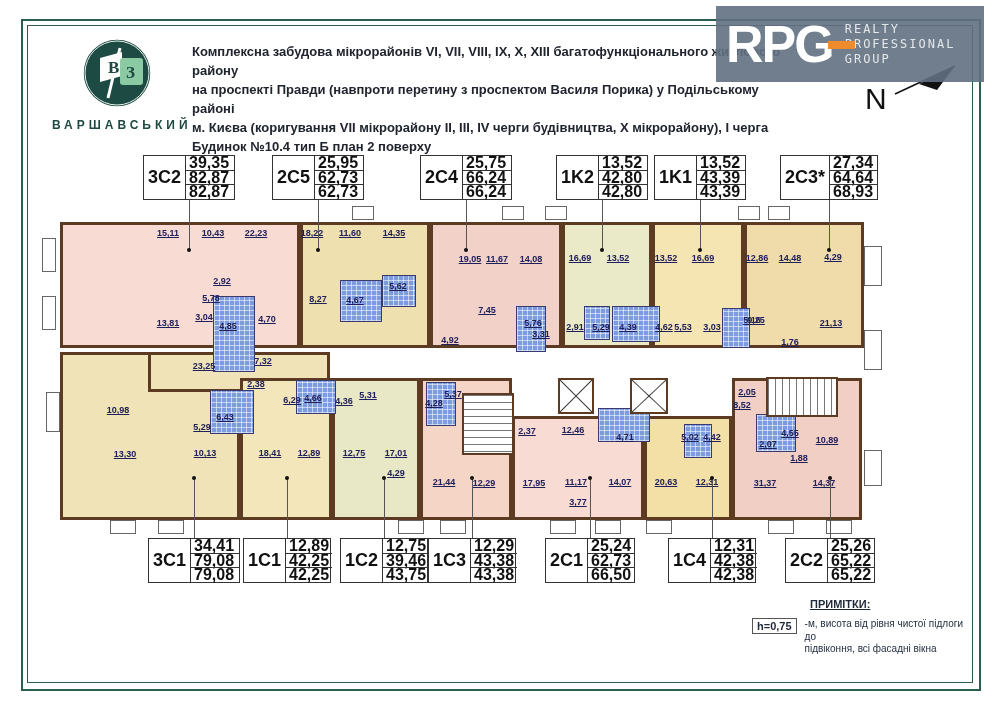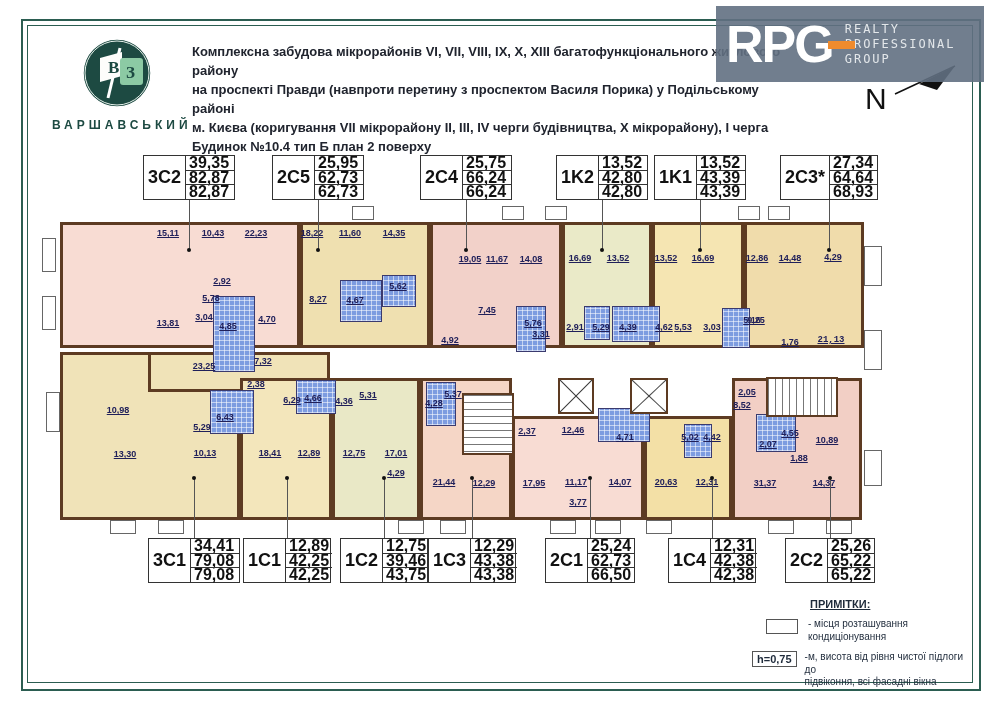--- a/index.html
+++ b/index.html
@@ -141,21 +141,21 @@
       <span class="room" style="left: 703px; top: 258px;">16,69</span>
       <span class="room" style="left: 664px; top: 327px;">4,62</span>
       <span class="room" style="left: 683px; top: 327px;">5,53</span>
       <span class="room" style="left: 712px; top: 327px;">3,03</span>
       <div class="unit" style="left: 744px; top: 222px; width: 120px; height: 126px; background: rgb(240, 220, 171);"></div>
       <span class="room" style="left: 757px; top: 258px;">12,86</span>
       <span class="room" style="left: 790px; top: 258px;">14,48</span>
       <span class="room" style="left: 833px; top: 257px;">4,29</span>
       <span class="room" style="left: 752px; top: 320px;">5,16</span>
       <span class="room" style="left: 756px; top: 320px;">9,25</span>
-      <span class="room" style="left: 831px; top: 340px; font-family: Liberation Mono, monospace;">21,13</span>
+      <span class="room" style="left: 831px; top: 323px;">21,13</span>
       <span class="room" style="left: 790px; top: 342px;">1,76</span>
       <div class="unit" style="left: 60px; top: 352px; width: 180px; height: 168px; background: rgb(240, 227, 184);"></div>
       <span class="room" style="left: 118px; top: 410px;">10,98</span>
       <span class="room" style="left: 202px; top: 427px;">5,29</span>
       <span class="room" style="left: 225px; top: 417px;">6,43</span>
       <span class="room" style="left: 125px; top: 454px;">13,30</span>
       <span class="room" style="left: 205px; top: 453px;">10,13</span>
       <div class="unit" style="left: 148px; top: 352px; width: 182px; height: 40px; background: rgb(240, 227, 184);"></div>
       <span class="room" style="left: 204px; top: 366px;">23,25</span>
       <span class="room" style="left: 263px; top: 361px;">7,32</span>
@@ -363,22 +363,18 @@
           <div>65,22</div>
         </div>
       </div>
       <div class="cline" style="left: 830px; top: 478px; width: 1px; height: 60px;"></div>
       <div class="cdot" style="left: 830px; top: 478px; width: 4px; height: 4px;"></div>
     </div>
 
   <div class="notes">
     <div class="notes-title">ПРИМІТКИ:</div>
     <div class="note-row">
-      <div class="note-symbol"></div>
-      <div class="note-text">- місця розташування кондиціонування</div>
-    </div>
-    <div class="note-row">
       <div class="note-hbox">h=0,75</div>
       <div class="note-text">-м, висота від рівня чистої підлоги до
 підвіконня, всі фасадні вікна</div>
     </div>
   </div>
 </div>
 
 </body></html>

